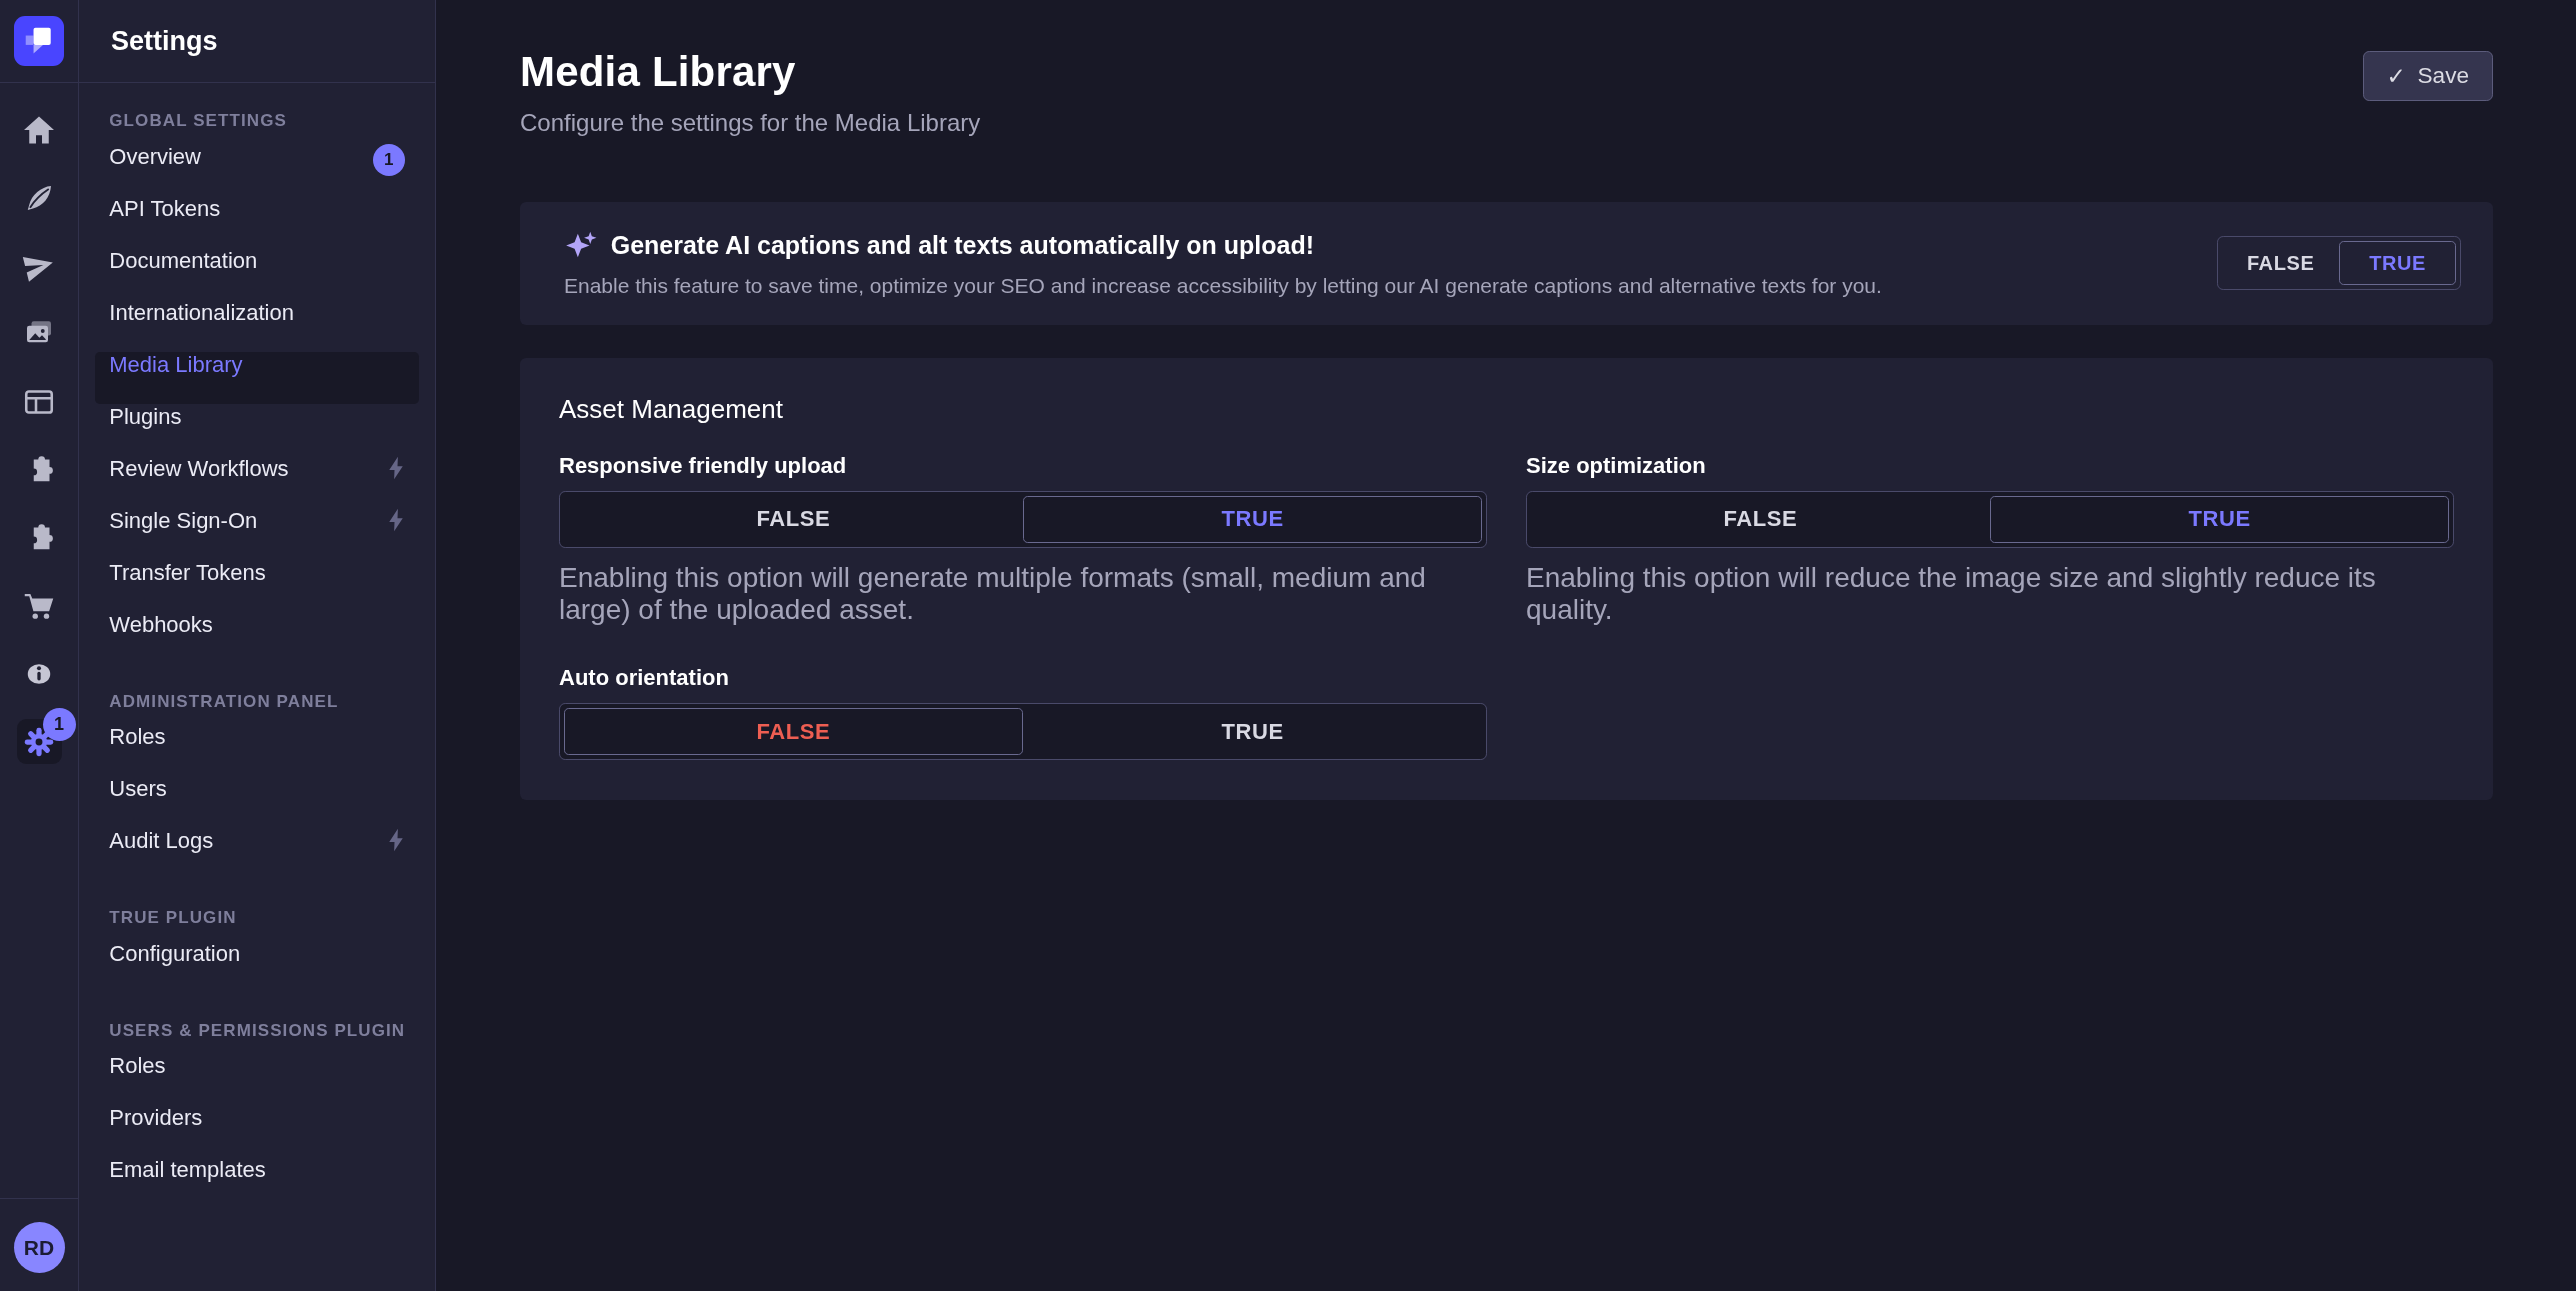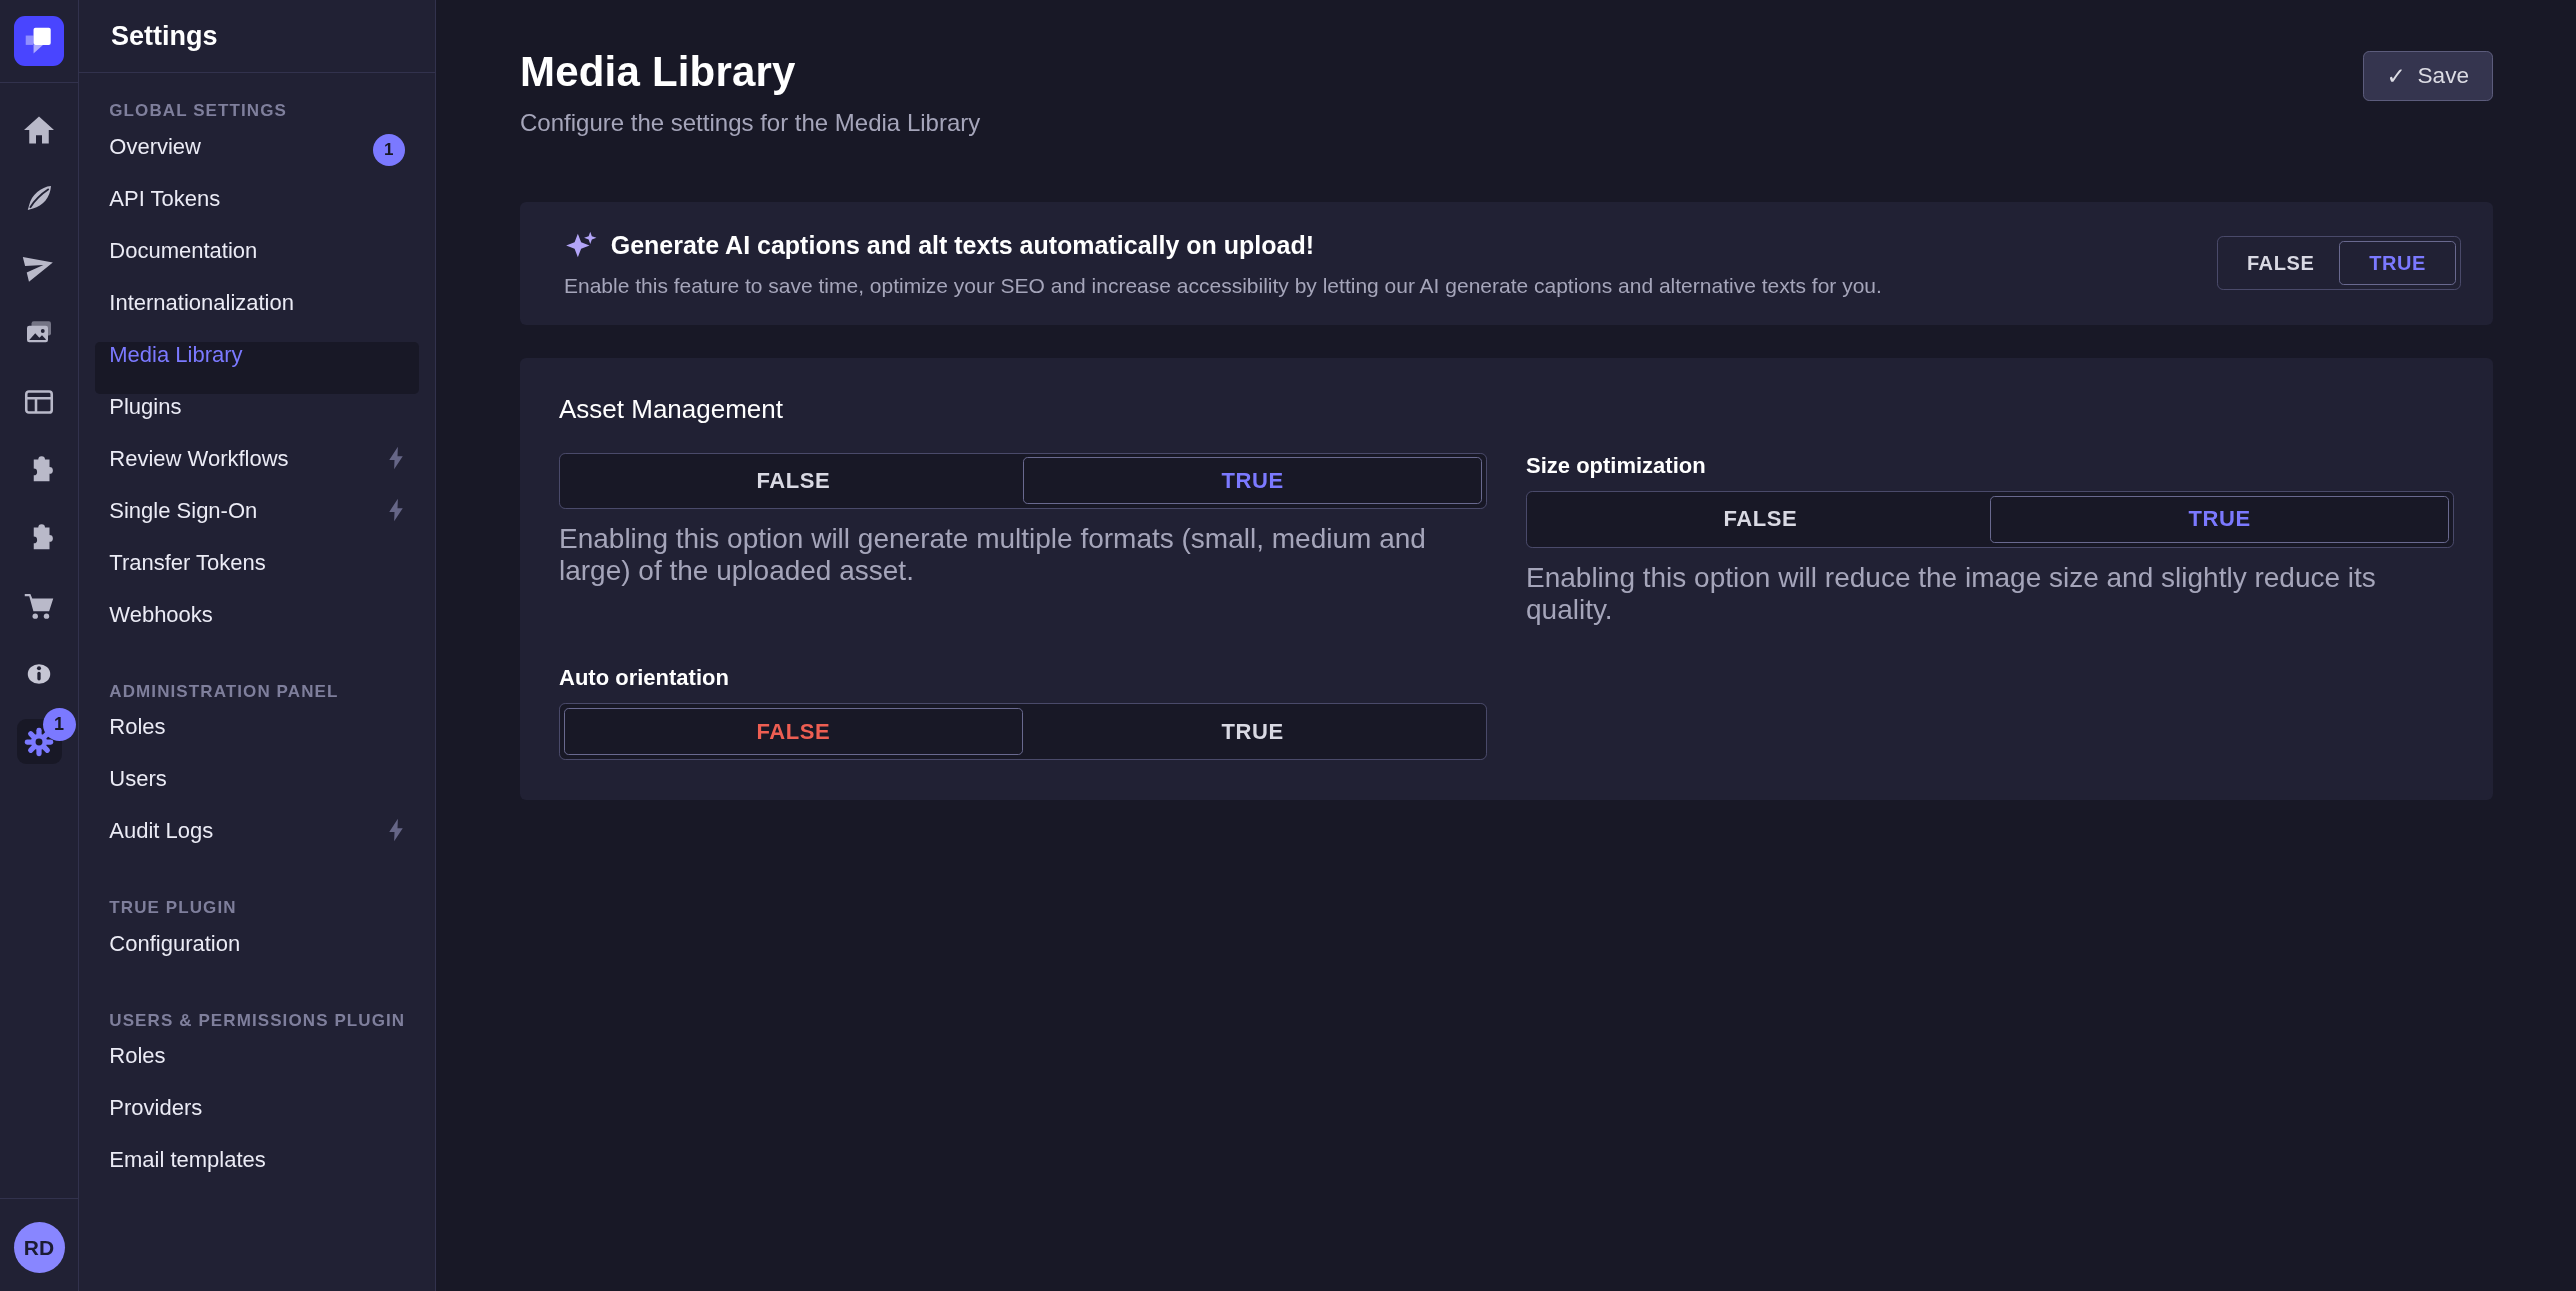--- a/index.html
+++ b/index.html
@@ -54,21 +54,21 @@
   }
 
   
   .sidebar {
     width: 357px; flex-shrink: 0;
     background: #212134;
     border-right: 0.8px solid #32324d;
     display: flex; flex-direction: column; overflow: hidden;
   }
   .sidebar-header {
-    height: 73px; flex-shrink: 0;
+    height: 83px; flex-shrink: 0;
     border-bottom: 0.8px solid #32324d;
     display: flex; align-items: center;
     padding-left: 32px;
   }
   .sidebar-title { font-size: 27px; font-weight: 700; color: #ffffff; }
   .sidebar-nav { padding: 0 16.3px 15.6px; overflow: hidden; }
   .nav-section-header {
     font-size: 17px; font-weight: 700; letter-spacing: 1.1px;
     color: #7f7f9c; margin: 28px 0 12.5px 14px;
   }
@@ -366,20 +366,21 @@
       <button class="toggle-opt">FALSE</button>
       <button class="toggle-opt selected positive">TRUE</button>
     </div>
   </section>
 
   <section class="card">
     <h2 class="card-title">Asset Management</h2>
     <div class="settings-grid">
 
       <div class="field">
+        <div class="field-label">Responsive friendly upload</div>
         <div class="toggle">
           <button class="toggle-opt">FALSE</button>
           <button class="toggle-opt selected positive">TRUE</button>
         </div>
         <div class="field-hint">Enabling this option will generate multiple formats (small, medium and large) of the uploaded asset.</div>
       </div>
 
       <div class="field">
         <div class="field-label">Size optimization</div>
         <div class="toggle">

